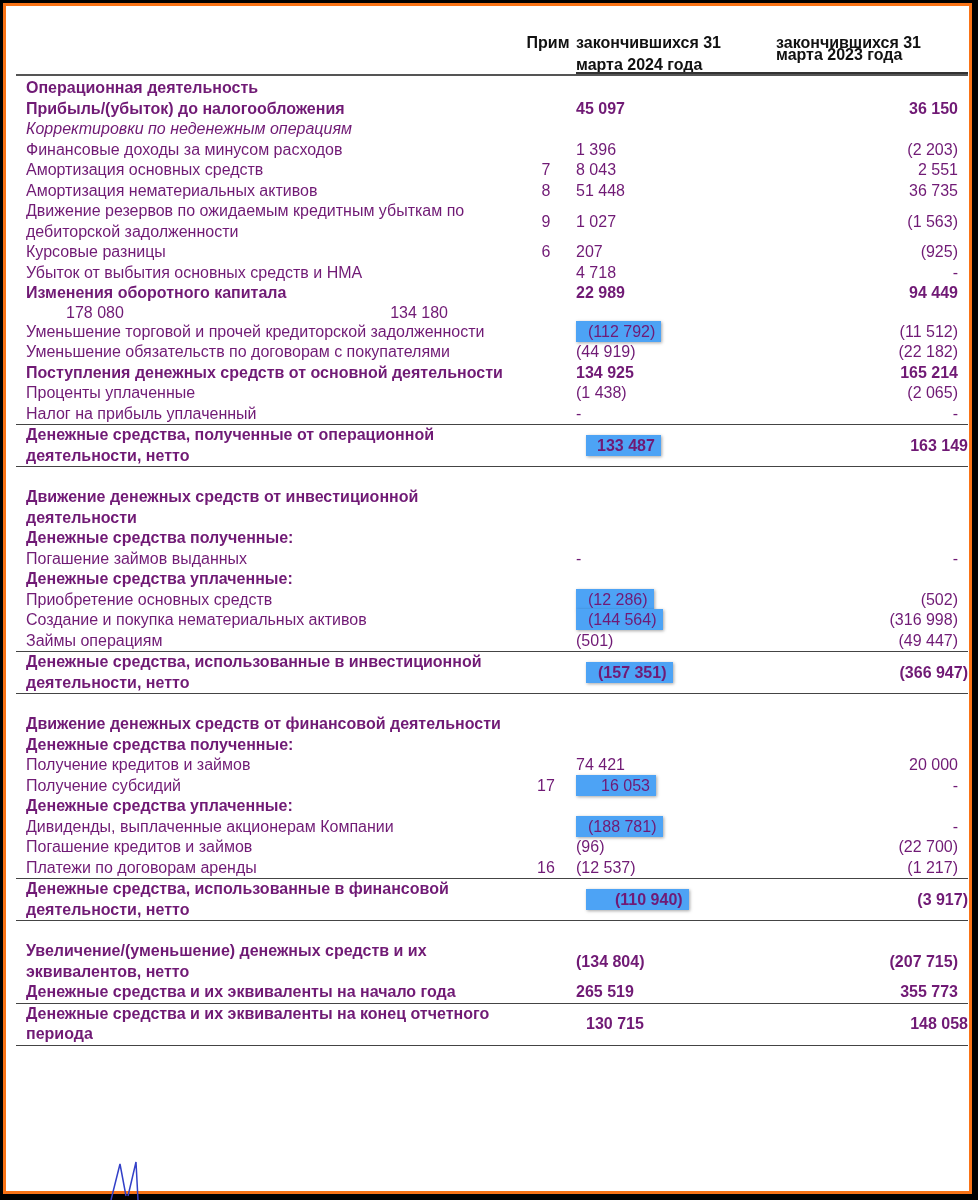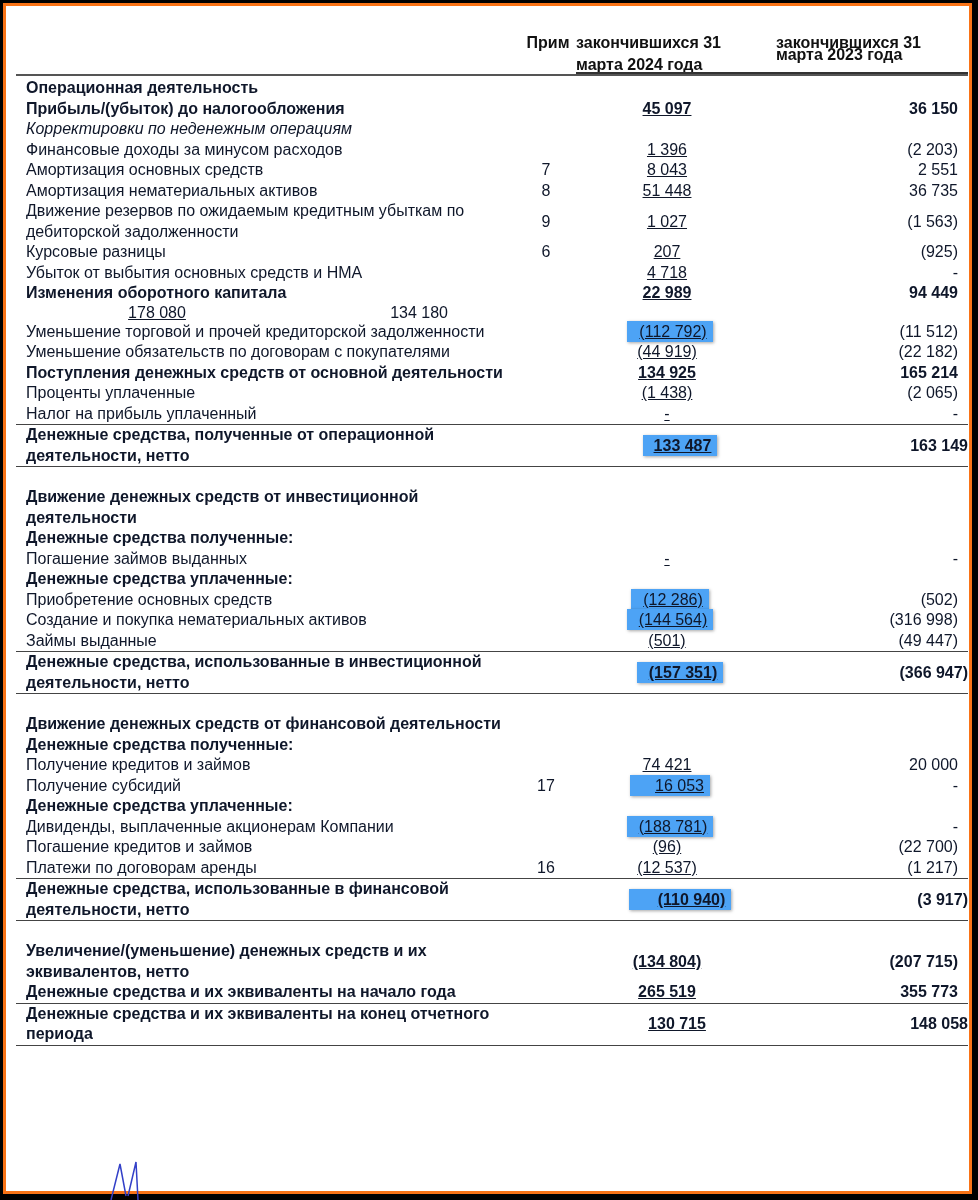--- a/index.html
+++ b/index.html
@@ -6,24 +6,24 @@
   body { width:978px; height:1200px; position:relative; overflow:hidden; font-family:"Liberation Sans", sans-serif; }
   .page { position:absolute; left:3px; top:3px; width:969px; height:1191px; background:#fff; border:3px solid #f97316; box-sizing:border-box; }
   .hdr { position:absolute; top:26px; left:0; right:0; height:44px; }
   .hdr .c { position:absolute; text-align:left; font-weight:bold; font-size:16px; line-height:21px; color:#111; }
   .hdr .note { left:516px; width:52px; text-align:center; }
   .hdr .y1 { left:570px; width:182px; }
   .hdr .y2 { left:770px; width:182px; }
   .hdr-rule { position:absolute; top:68px; left:10px; width:952px; height:2px; background:#555; }
   .hdr-rule2 { position:absolute; top:66px; left:570px; width:392px; height:2px; background:#333; }
   .rows { position:absolute; top:72px; left:0; right:0; }
-  .row { position:relative; display:flex; align-items:center; color:#0f172a; font-size:16px; }
+  .row { position:relative; display:flex; align-items:center; color:#701a75; font-size:16px; }
   .row .lbl { width:510px; padding-left:20px; line-height:20.5px; box-sizing:border-box; }
   .row .note { width:60px; text-align:center; }
-  .row .v1 { width:182px; text-align:center; position:relative;text-decoration:underline; }
+  .row .v1 { width:182px; text-align:left; position:relative; }
   .row .v2 { width:200px; text-align:right; }
   .row.b { font-weight:bold; }
   .row.i .lbl { font-style:italic; }
   .row.rule-top { border-top:1.5px solid #444; margin-left:10px; width:952px; }
   .row.rule-top .lbl { padding-left:10px; }
   .row.rule-bottom { border-bottom:1.5px solid #444; margin-left:10px; width:952px; }
   .row.rule-bottom .lbl { padding-left:10px; }
   .row.rule-top.rule-bottom .lbl { padding-left:10px; }
   .hl { background:#4da3f5; box-shadow:1px 1px 3px rgba(0,0,0,0.35); padding:2px 6px 2px 12px; margin-right:-6px; }
   .gap { height:20px; }
@@ -175,21 +175,21 @@
         <div class="v1"><span class="hl" style="background: rgb(77, 163, 245);">(12 286)</span></div>
         <div class="v2">(502)</div>
       </div>
       <div class="row">
         <div class="lbl">Создание и покупка нематериальных активов</div>
         <div class="note"></div>
         <div class="v1"><span class="hl" style="background: rgb(77, 163, 245);">(144 564)</span></div>
         <div class="v2">(316 998)</div>
       </div>
       <div class="row">
-        <div class="lbl">Займы выданные</div>
+        <div class="lbl">Займы операциям</div>
         <div class="note"></div>
         <div class="v1"><span>(501)</span></div>
         <div class="v2">(49 447)</div>
       </div>
       <div class="row b rule-top rule-bottom">
         <div class="lbl">Денежные средства, использованные в инвестиционной деятельности, нетто</div>
         <div class="note"></div>
         <div class="v1"><span class="hl" style="background: rgb(77, 163, 245);">(157 351)</span></div>
         <div class="v2">(366 947)</div>
       </div>

